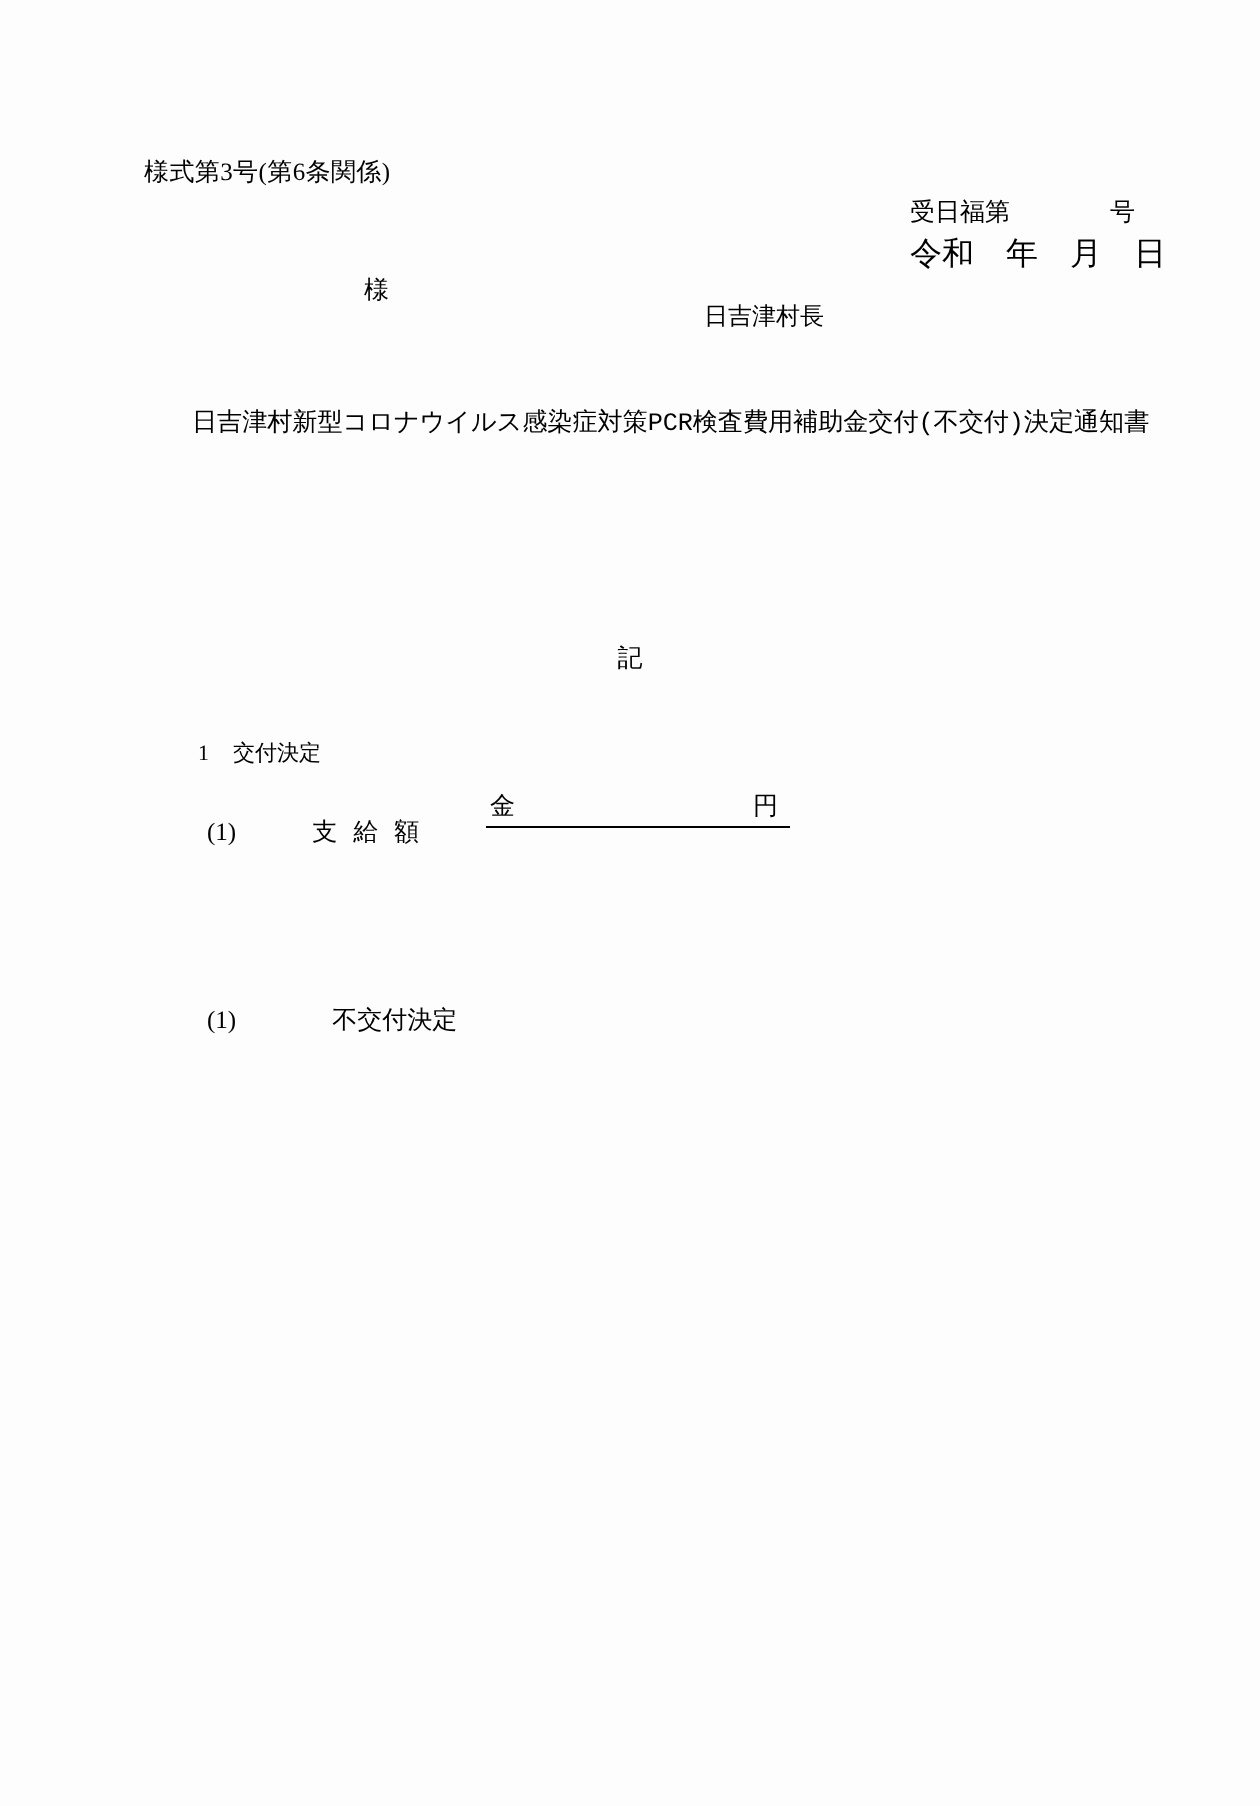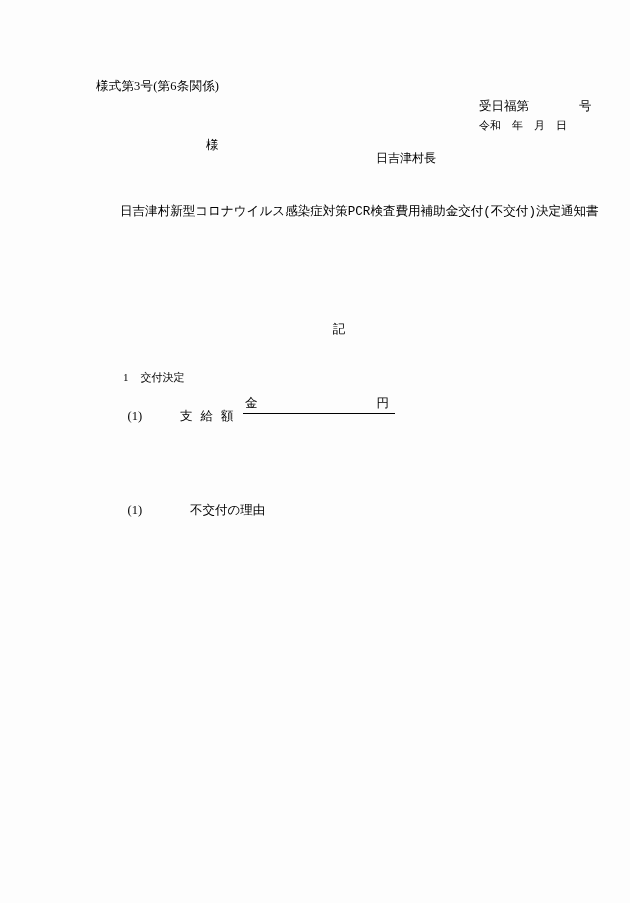--- a/index.html
+++ b/index.html
@@ -12,35 +12,35 @@
     color: #000000;
   }
   #page {
     position: relative;
     width: 630px;
     height: 903px;
     background: #fdfdfd;
     overflow: hidden;
   }
   .abs { position: absolute; white-space: pre; }
-  .ln  { line-height: 1.0; margin-left: 24px; }
+  .ln  { line-height: 1.0; }
 
   
   .form-no {
     left: 72px; top: 80px;
     font-size: 12.5px;
     letter-spacing: 0.2px;
   }
   .doc-number {
     left: 455px; top: 100px;
     font-size: 12.5px;
   }
   .doc-date {
     left: 455px; top: 120px;
-    font-size: 11px;
+    font-size: 16px;
   }
   .addressee-sama {
     left: 182px; top: 139px;
     font-size: 12.5px;
   }
   .issuer {
     left: 352px; top: 152px;
     font-size: 12px;
   }
 
@@ -150,17 +150,17 @@
     <span>(1)</span><span class="sub-label-amount">支給額</span>
   </div>
 
   <div class="amount-field">
     <span class="yen-mark">金</span>
     <span class="yen-unit">円</span>
   </div>
 
 
   <div class="abs ln sub-item" id="sub-2-1">
-    <span>(1)</span><span class="sub-label-reason">不交付の理由</span>
+    <span>(1)</span><span class="sub-label-reason">不交付決定</span>
   </div>
 
 
 </div>
 
 </body></html>

